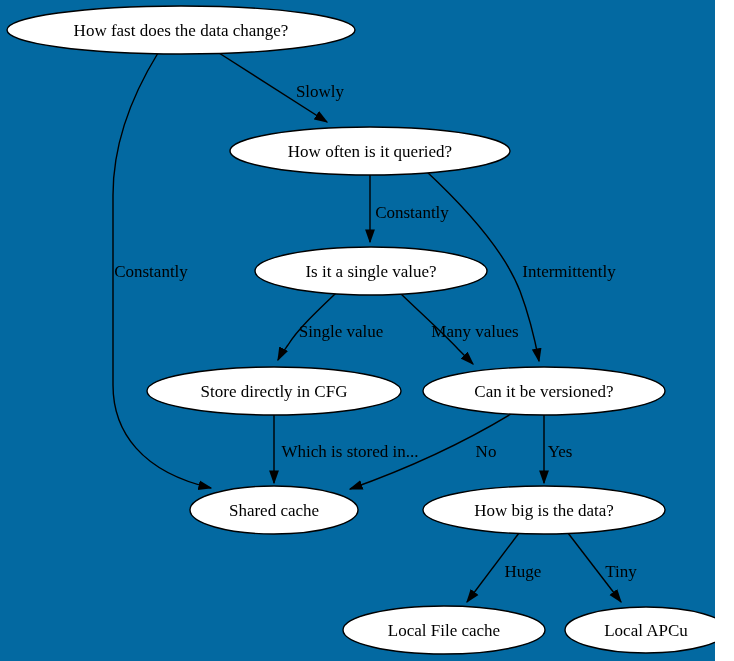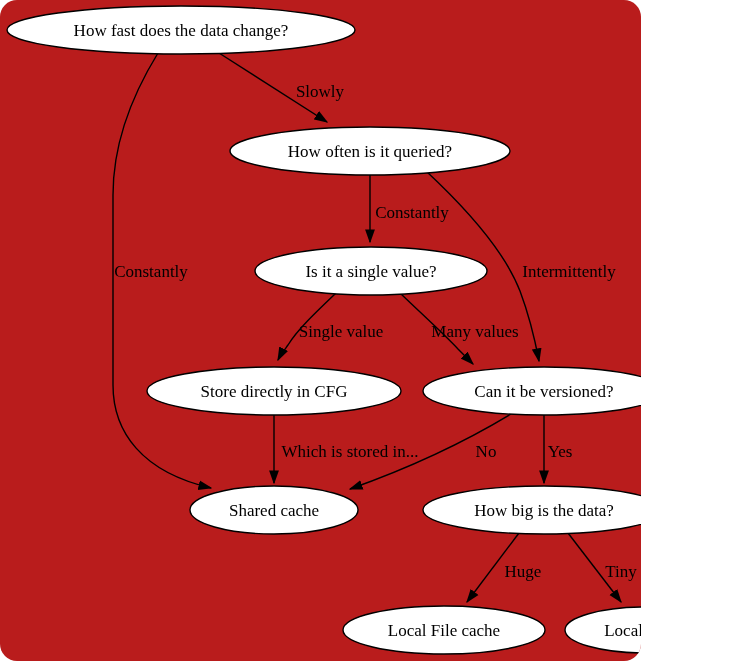--- a/index.html
+++ b/index.html
@@ -2,26 +2,25 @@
 <html><head>
 <meta charset="utf-8">
 <style>
   html, body {
     margin: 0;
     padding: 0;
     background: #ffffff;
   }
   .canvas {
     position: relative;
-    width: 641px;
+    width: 715px;
     height: 661px;
-    background: #b91c1c;
+    background: #0369a1;
     overflow: hidden;
     font-family: "Liberation Serif", "DejaVu Serif", serif;
-    border-radius: 17px;
   }
   svg {
     display: block;
   }
   .edge {
     fill: none;
     stroke: #000000;
     stroke-width: 1.4;
   }
   .node-ellipse {

